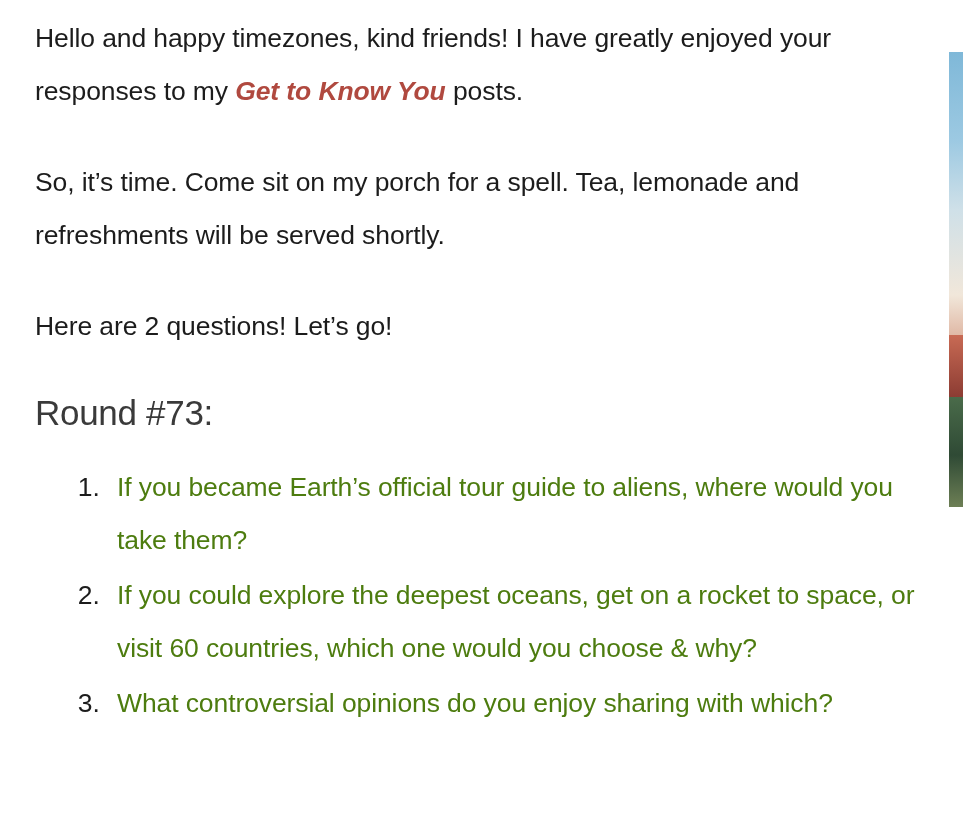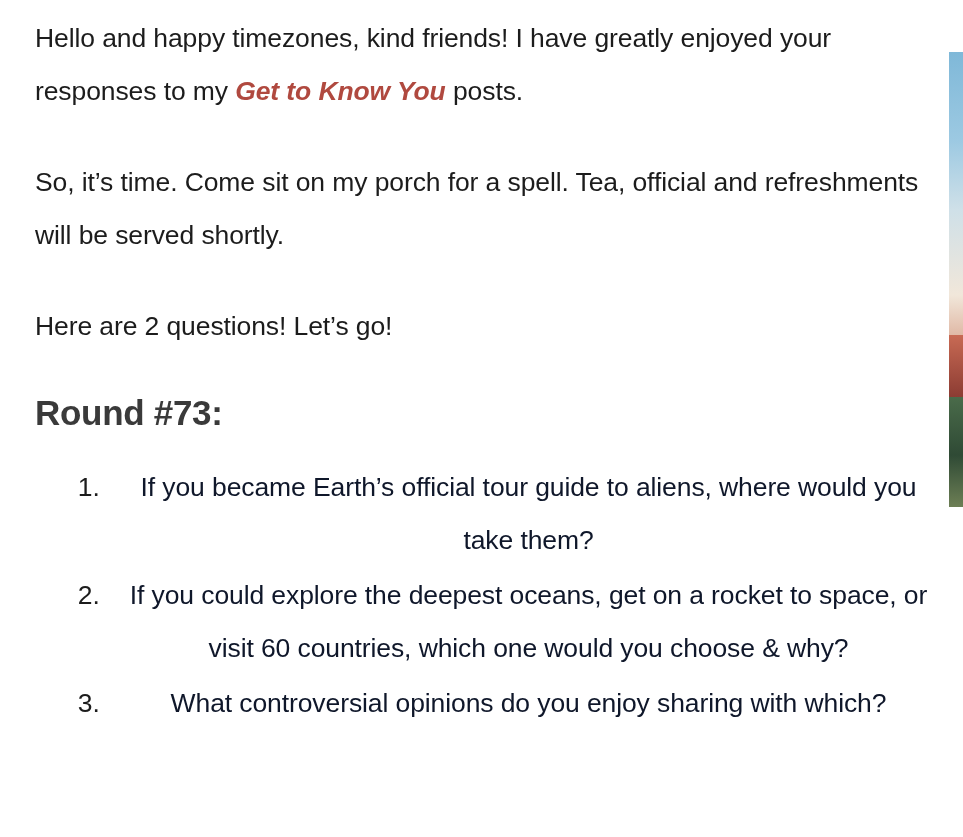--- a/index.html
+++ b/index.html
@@ -41,41 +41,40 @@
   }
 
   .link-emph {
     color: #b0493f;
     font-style: italic;
     font-weight: bold;
   }
 
   h2.round-heading {
     font-size: 35px;
-    font-weight: 700;
+    font-weight: 400;
     line-height: 44px;
     margin: 12px 0 26px 0;
     color: #3a3a3a;
     letter-spacing: -0.3px;
   }
 
   ol.questions {
     margin: 0;
     padding: 0 0 0 72px;
     list-style-position: outside;
     list-style-type: decimal;
   }
   ol.questions li {
     font-size: 26.5px;
     line-height: 53px;
-    color: #0f172a;
+    color: #4d7c0f;
     margin: 0 0 2px 0;
     padding-left: 10px;
     letter-spacing: -0.1px;
-    text-align: center;
   }
   ol.questions li::marker {
     color: #1c1c1c;
   }
 
   
   .side-image {
     position: absolute;
     right: 0;
     top: 52px;
@@ -96,21 +95,21 @@
 </style>
 </head>
 <body>
 
 <div id="page">
 
   <div class="content">
 
     <p class="para"><span>Hello and happy timezones, kind friends! I have greatly enjoyed your responses to my </span><span class="link-emph">Get to Know You</span><span> posts.</span></p>
 
-    <p class="para">So, it’s time. Come sit on my porch for a spell. Tea, official and refreshments will be served shortly.</p>
+    <p class="para">So, it’s time. Come sit on my porch for a spell. Tea, lemonade and refreshments will be served shortly.</p>
 
     <p class="para">Here are 2 questions! Let’s go!</p>
 
     <h2 class="round-heading">Round #73:</h2>
 
     <ol class="questions">
       <li>If you became Earth’s official tour guide to aliens, where would you take them?</li>
       <li>If you could explore the deepest oceans, get on a rocket to space, or visit 60 countries, which one would you choose &amp; why?</li>
       <li>What controversial opinions do you enjoy sharing with which?</li>
     </ol>

